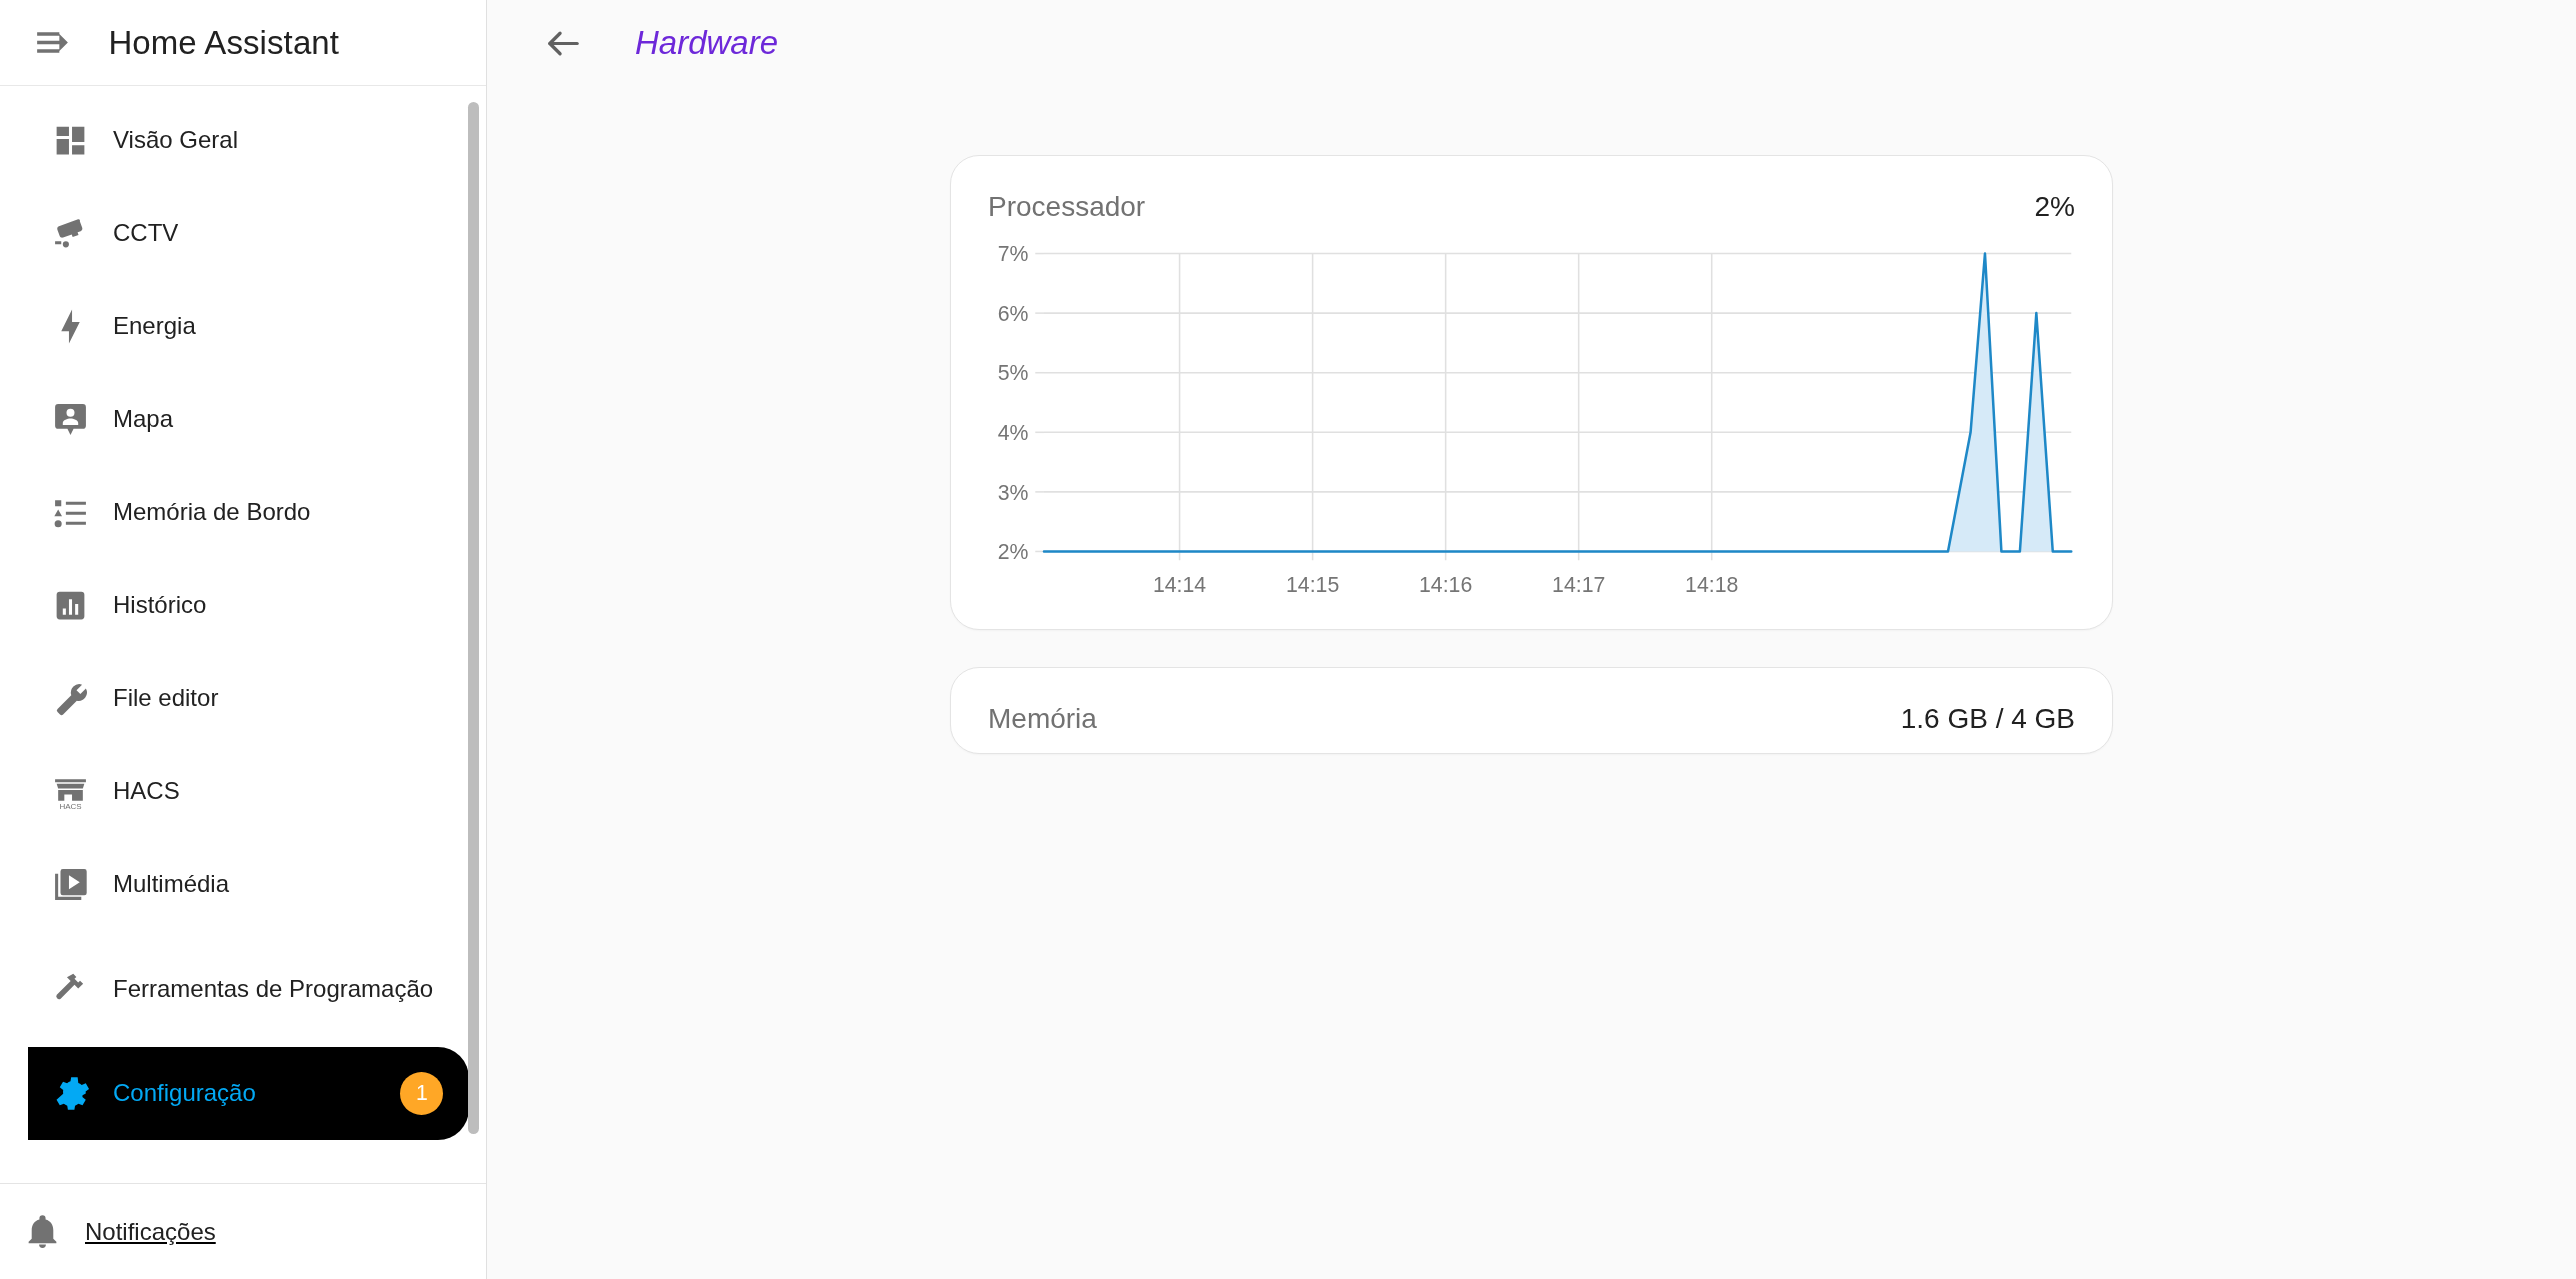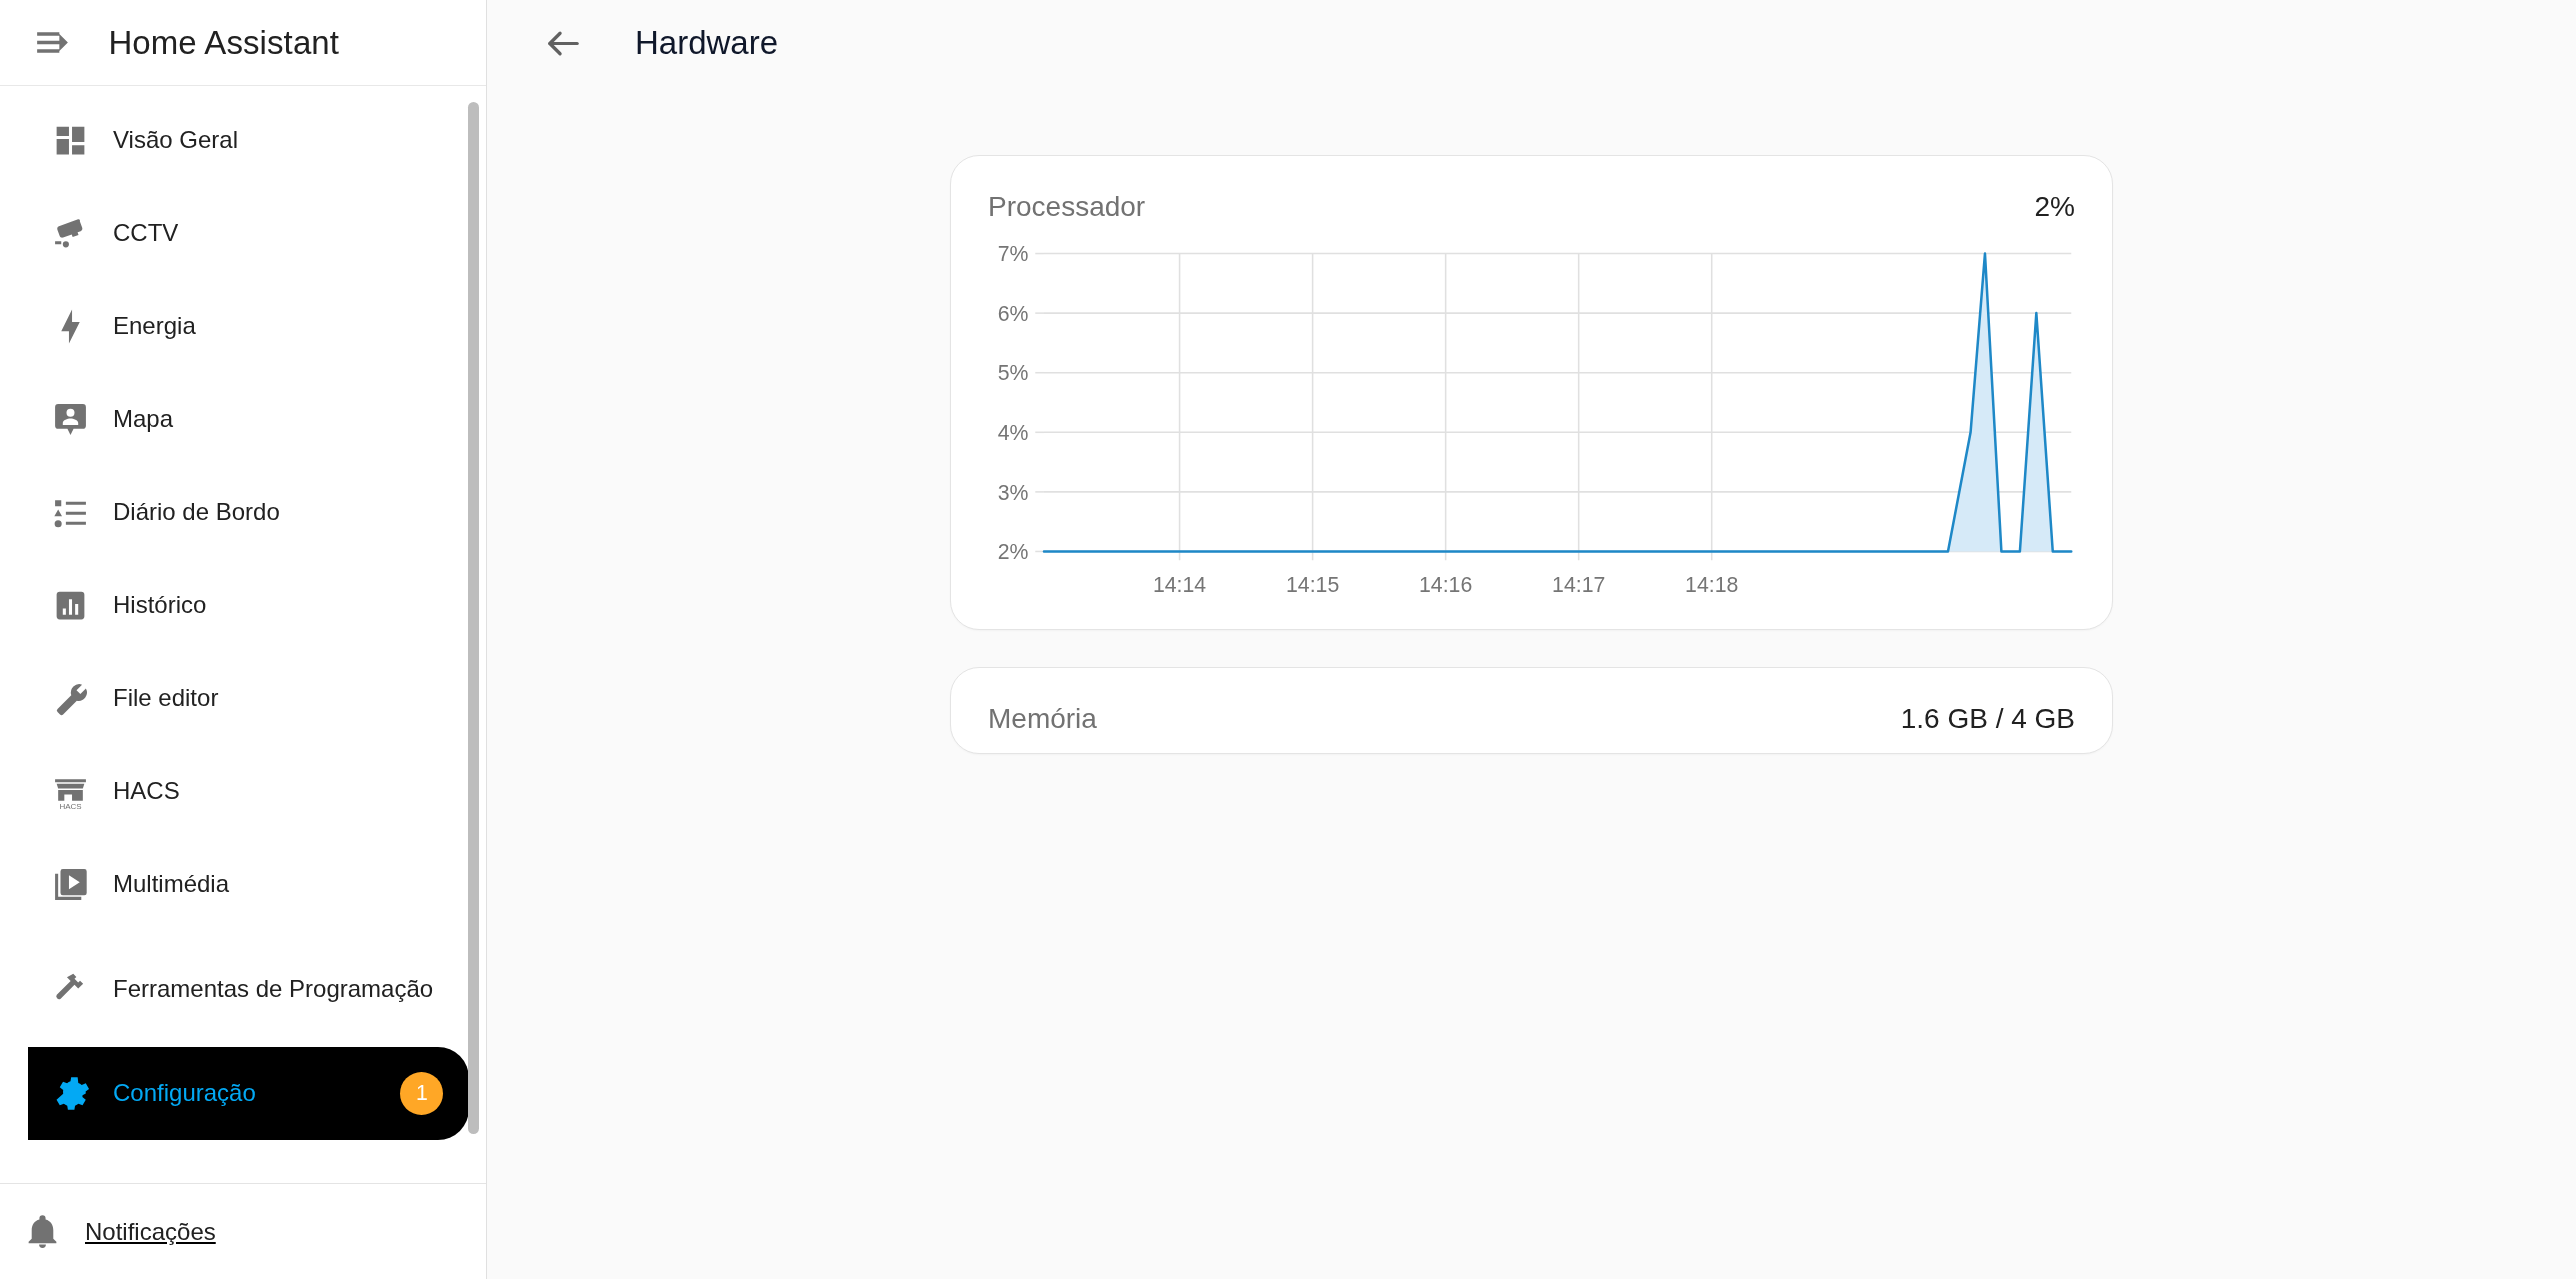--- a/index.html
+++ b/index.html
@@ -88,22 +88,22 @@
     height: 86px; min-height: 86px;
     display: flex; align-items: center;
     padding-left: 41px; background: #fafafa;
   }
   .back-btn {
     width: 70px; height: 70px;
     display: flex; align-items: center; justify-content: center;
     cursor: pointer;
   }
   .page-title {
-    font-size: 33px; color: #0f172a;
-    margin-left: 37px; font-weight: 400;
+    font-size: 33px; color: #6d28d9;
+    margin-left: 37px; font-weight: 400; font-style: italic;
   }
   .content {
     flex: 1; overflow: hidden;
     display: flex; flex-direction: column;
     align-items: center; padding-top: 69px;
   }
   .card {
     width: 1163px; background: #ffffff;
     border: 1px solid #e4e4e4; border-radius: 29px;
     box-shadow: 0 1px 1.9px rgba(0,0,0,0.03);
@@ -173,21 +173,21 @@
         </span>
         <span class="lbl">Mapa</span>
       </div>
 
       <div class="sb-item">
         <span class="ico">
           <svg width="37" height="37" viewBox="0 0 24 24" fill="currentColor">
             <path d="M2 4h4v4H2V4zm7 1h13v2H9V5zM4 10l2.5 4.5h-5L4 10zm5 1.5h13v2H9v-2zM4 17a2.3 2.3 0 110 4.6A2.3 2.3 0 014 17zm5 1h13v2H9v-2z"></path>
           </svg>
         </span>
-        <span class="lbl">Diário de Bordo</span>
+        <span class="lbl">Memória de Bordo</span>
       </div>
 
       <div class="sb-item">
         <span class="ico">
           <svg width="37" height="37" viewBox="0 0 24 24" fill="currentColor">
             <path d="M5 3h14a2 2 0 012 2v14a2 2 0 01-2 2H5a2 2 0 01-2-2V5a2 2 0 012-2zm2 11v4h2v-4H7zm4-6v10h2V8h-2zm4 3v7h2v-7h-2z"></path>
           </svg>
         </span>
         <span class="lbl">Histórico</span>
       </div>

